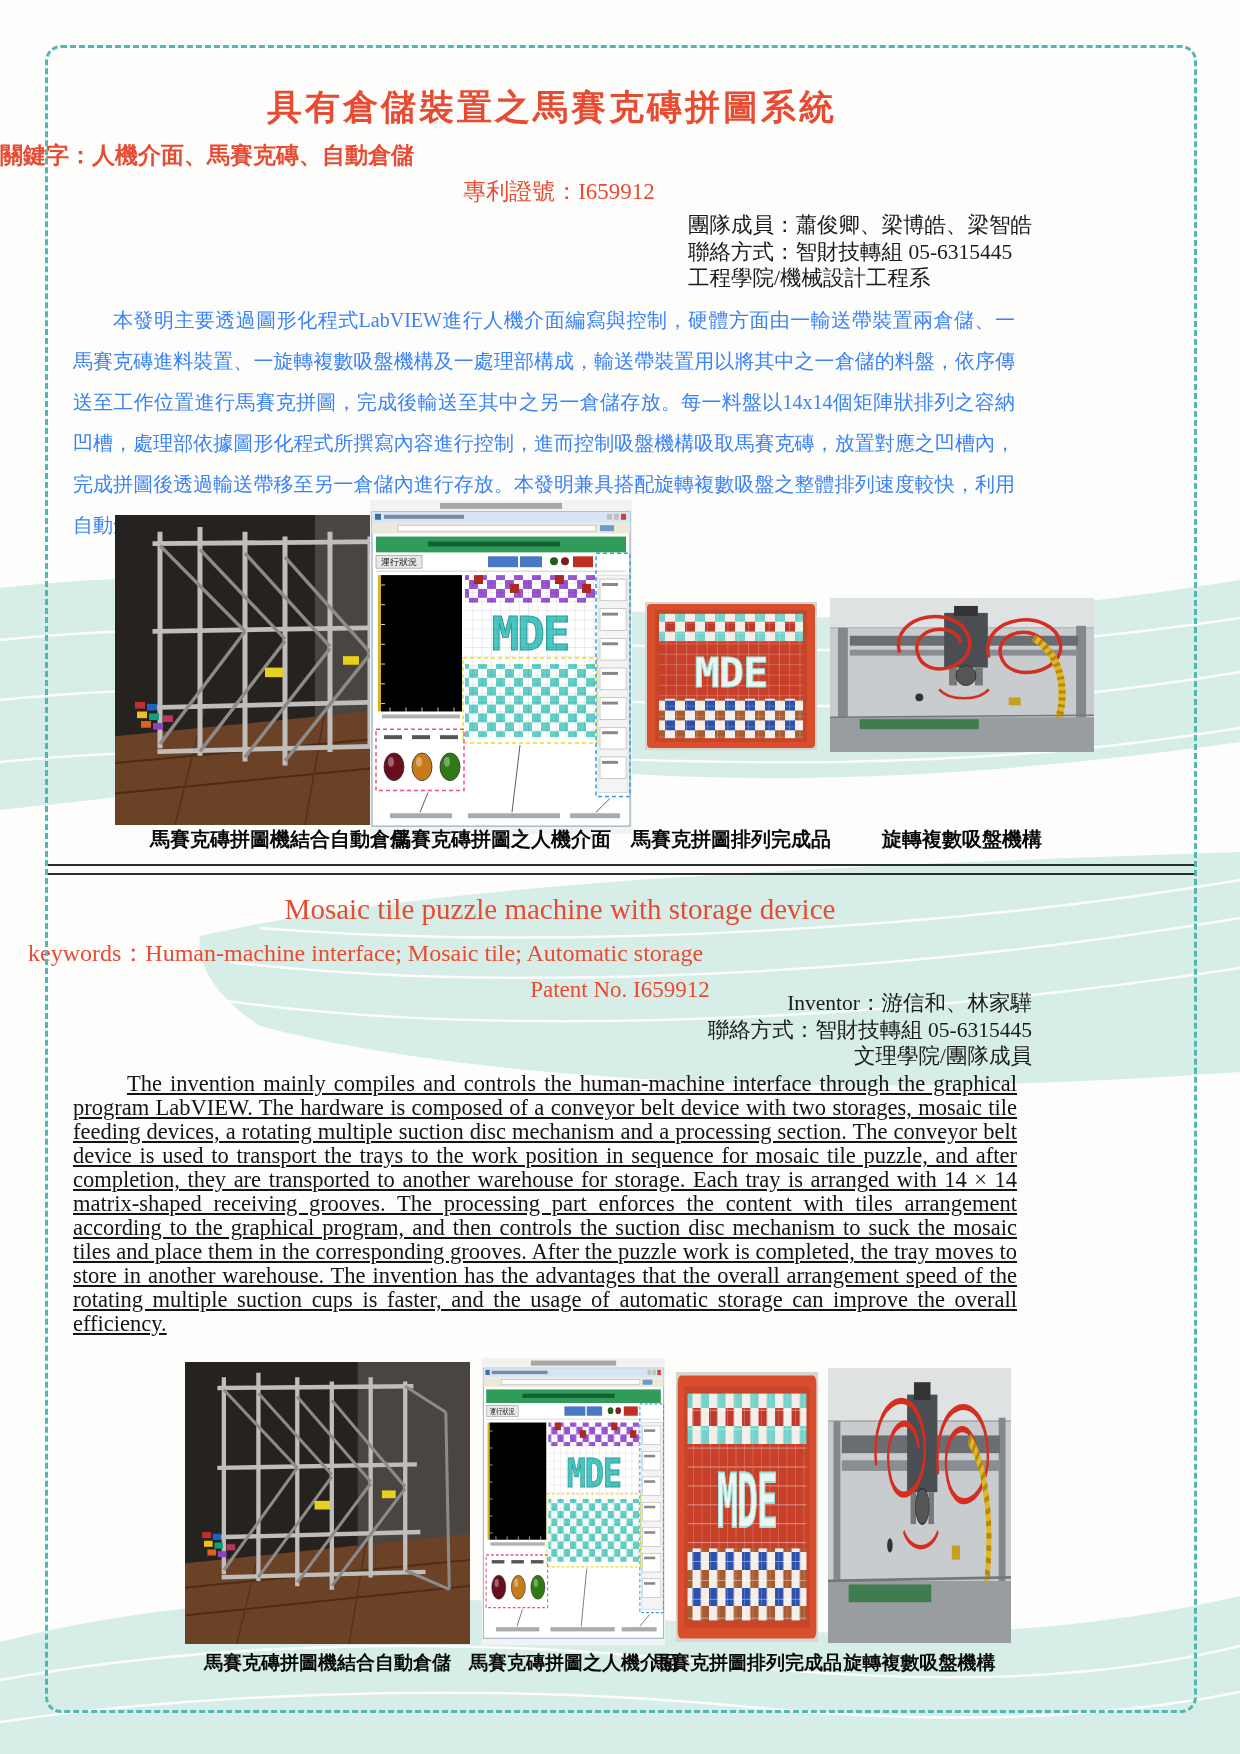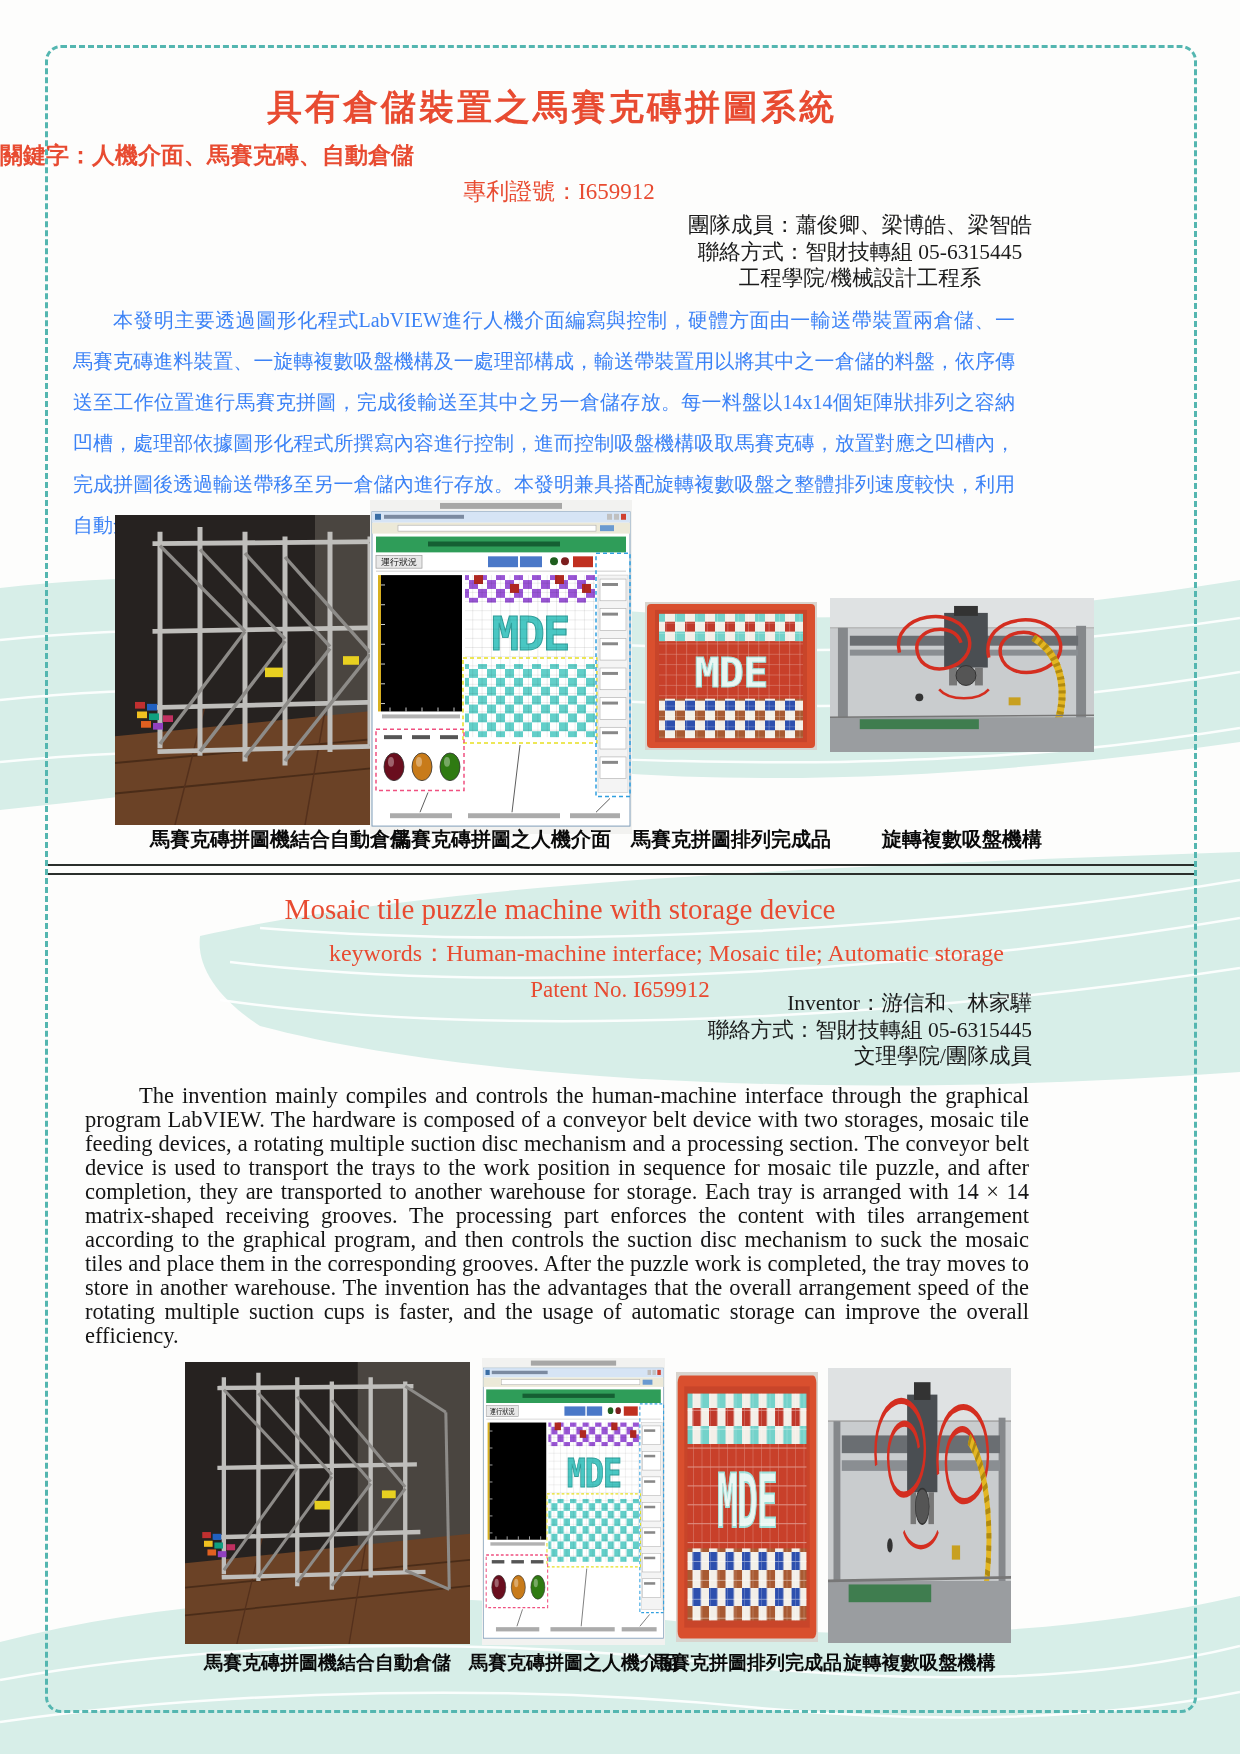--- a/index.html
+++ b/index.html
@@ -3,33 +3,33 @@
 <meta charset="utf-8">
 <style>
   html,body{margin:0;padding:0;}
   body{width:1240px;height:1754px;background:#ffffff;font-family:"Liberation Serif","DejaVu Serif",serif;}
   .page{position:relative;width:1240px;height:1754px;background:#fdfdfc;overflow:hidden;}
   .bg-waves{position:absolute;left:0;top:0;width:1240px;height:1754px;z-index:0;}
   .page-border{position:absolute;left:45px;top:45px;width:1146px;height:1662px;border:3px dashed #54b6b0;border-radius:16px;z-index:3;pointer-events:none;}
   .zh-title{position:absolute;left:0;top:84px;width:1104px;margin:0;text-align:center;font-size:35px;font-weight:bold;letter-spacing:3px;color:#e84b31;}
   .zh-keywords{position:absolute;left:0;top:140px;width:1240px;text-align:left;font-size:23px;font-weight:bold;color:#e84b31;}
   .zh-patent{position:absolute;left:0;top:176px;width:1118px;text-align:center;font-size:23px;color:#e84b31;}
-  .team-block{position:absolute;right:208px;top:212px;text-align:center;font-size:21.5px;line-height:26.5px;color:#1b1b1b;}
+  .team-block{position:absolute;right:208px;top:212px;text-align:left;font-size:21.5px;line-height:26.5px;color:#1b1b1b;}
   .abstract-zh{position:absolute;left:73px;top:300px;width:942px;font-size:20px;line-height:41px;text-align:justify;text-indent:2em;color:#3b82f6;margin:0;}
   .fig{position:absolute;margin:0;padding:0;}
   .fig svg{display:block;width:100%;height:100%;}
   .cap{position:absolute;text-align:center;font-family:"Liberation Sans","DejaVu Sans",sans-serif;font-weight:bold;color:#0a0a0a;}
   .cap.r1{top:826px;font-size:20px;}
   .cap.r2{top:1650px;font-size:19px;}
   .divider{position:absolute;left:45px;top:864px;width:1150px;height:7px;border-top:2.5px solid #2b2f2c;border-bottom:2.5px solid #2b2f2c;}
   .en-title{position:absolute;left:0;top:893px;width:1120px;margin:0;text-align:center;font-size:29px;font-weight:normal;color:#e84b31;}
-  .en-keywords{position:absolute;left:0;top:937px;width:1004px;text-align:right;font-size:24px;color:#e84b31;}
+  .en-keywords{position:absolute;left:0;top:937px;width:1004px;text-align:left;font-size:24px;color:#e84b31;padding-left:28px;}
   .en-patent{position:absolute;left:0;top:977px;width:1240px;text-align:center;font-size:23px;color:#e84b31;}
   .inventor-block{position:absolute;right:208px;top:990px;text-align:right;font-size:21.5px;line-height:26.5px;color:#1b1b1b;}
-  .abstract-en{position:absolute;left:73px;top:1072px;width:944px;font-size:22.5px;line-height:24px;text-align:justify;text-indent:2.4em;color:#141414;margin:12px;}
+  .abstract-en{position:absolute;left:73px;top:1072px;width:944px;font-size:22.5px;line-height:24px;text-align:justify;text-indent:2.4em;color:#141414;margin:0;text-decoration:underline;}
 </style>
 </head>
 <body>
 
 <div class="page">
 
   <svg class="bg-waves" viewBox="0 0 1240 1754" preserveAspectRatio="none" aria-hidden="true">
     <path d="M0,588 C240,560 430,598 640,612 C880,628 1080,606 1240,580 L1240,742 C1040,770 820,788 600,772 C400,758 180,792 0,810 Z" fill="#d7eee8"></path>
     <path d="M0,640 C260,612 520,648 800,650 C980,651 1120,636 1240,618" fill="none" stroke="#ffffff" stroke-width="2.5" opacity="0.9"></path>
     <path d="M0,700 C260,672 540,706 820,706 C1010,706 1130,690 1240,672" fill="none" stroke="#ffffff" stroke-width="2.5" opacity="0.9"></path>

